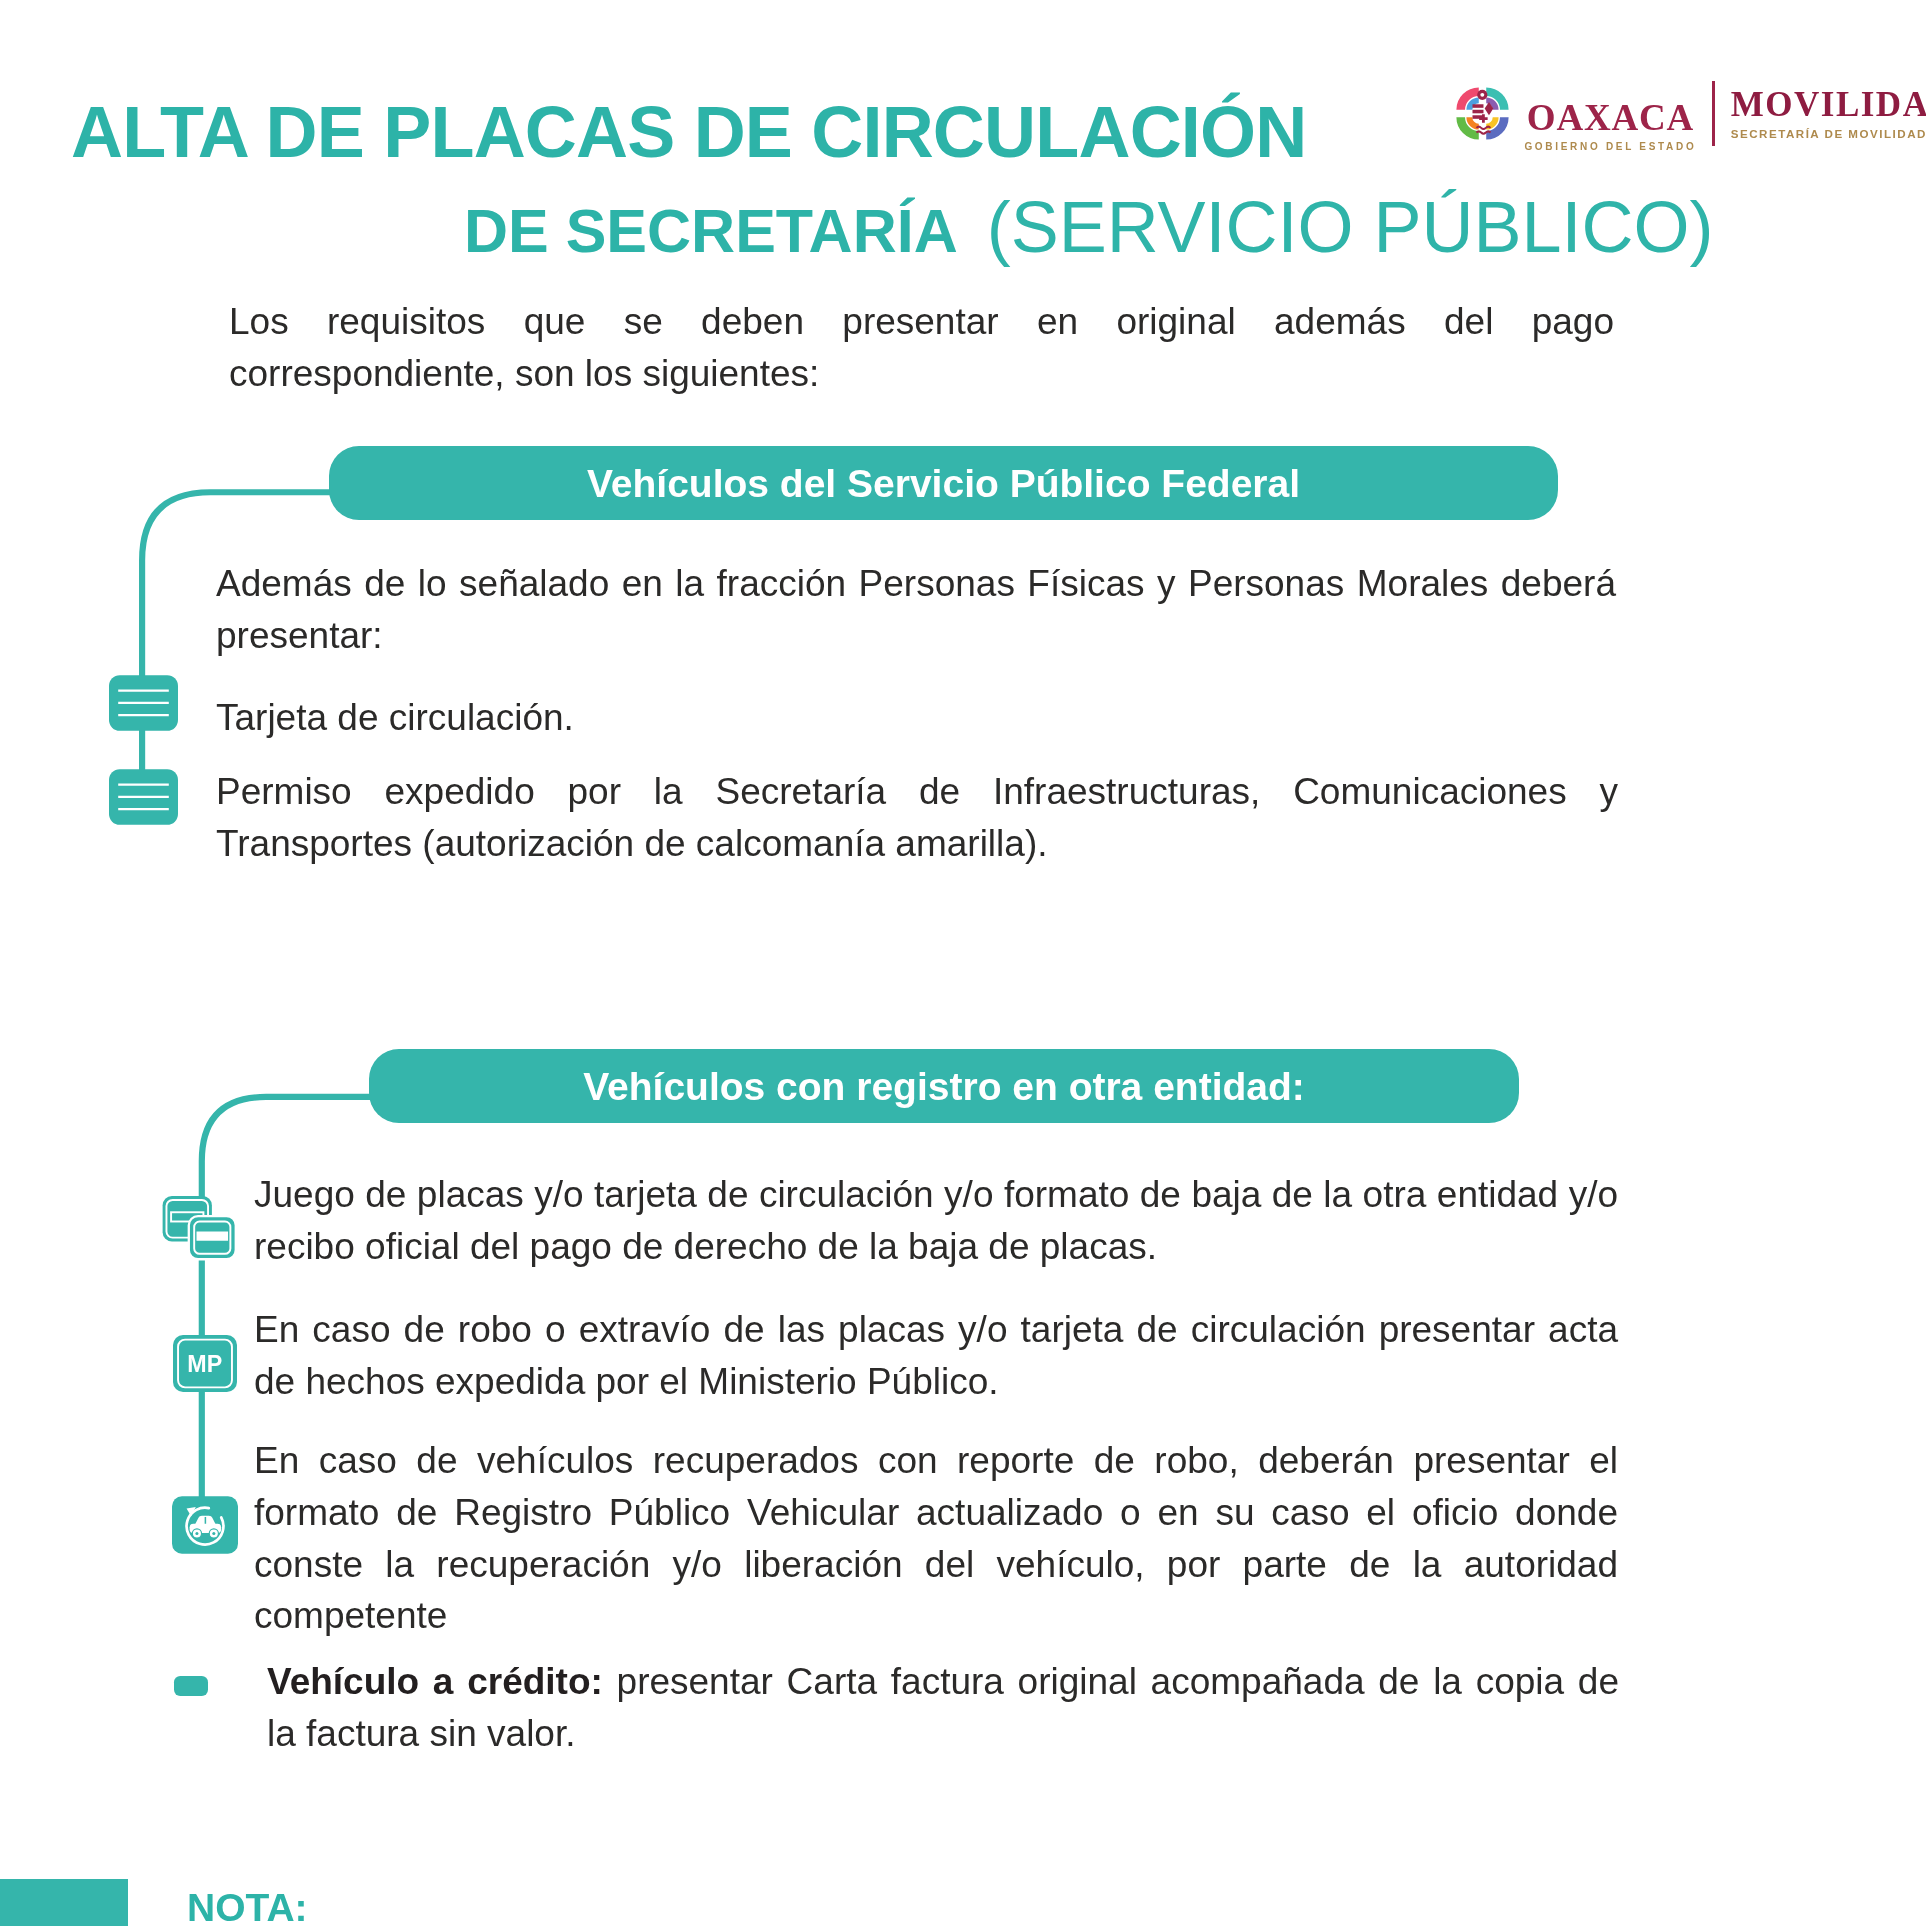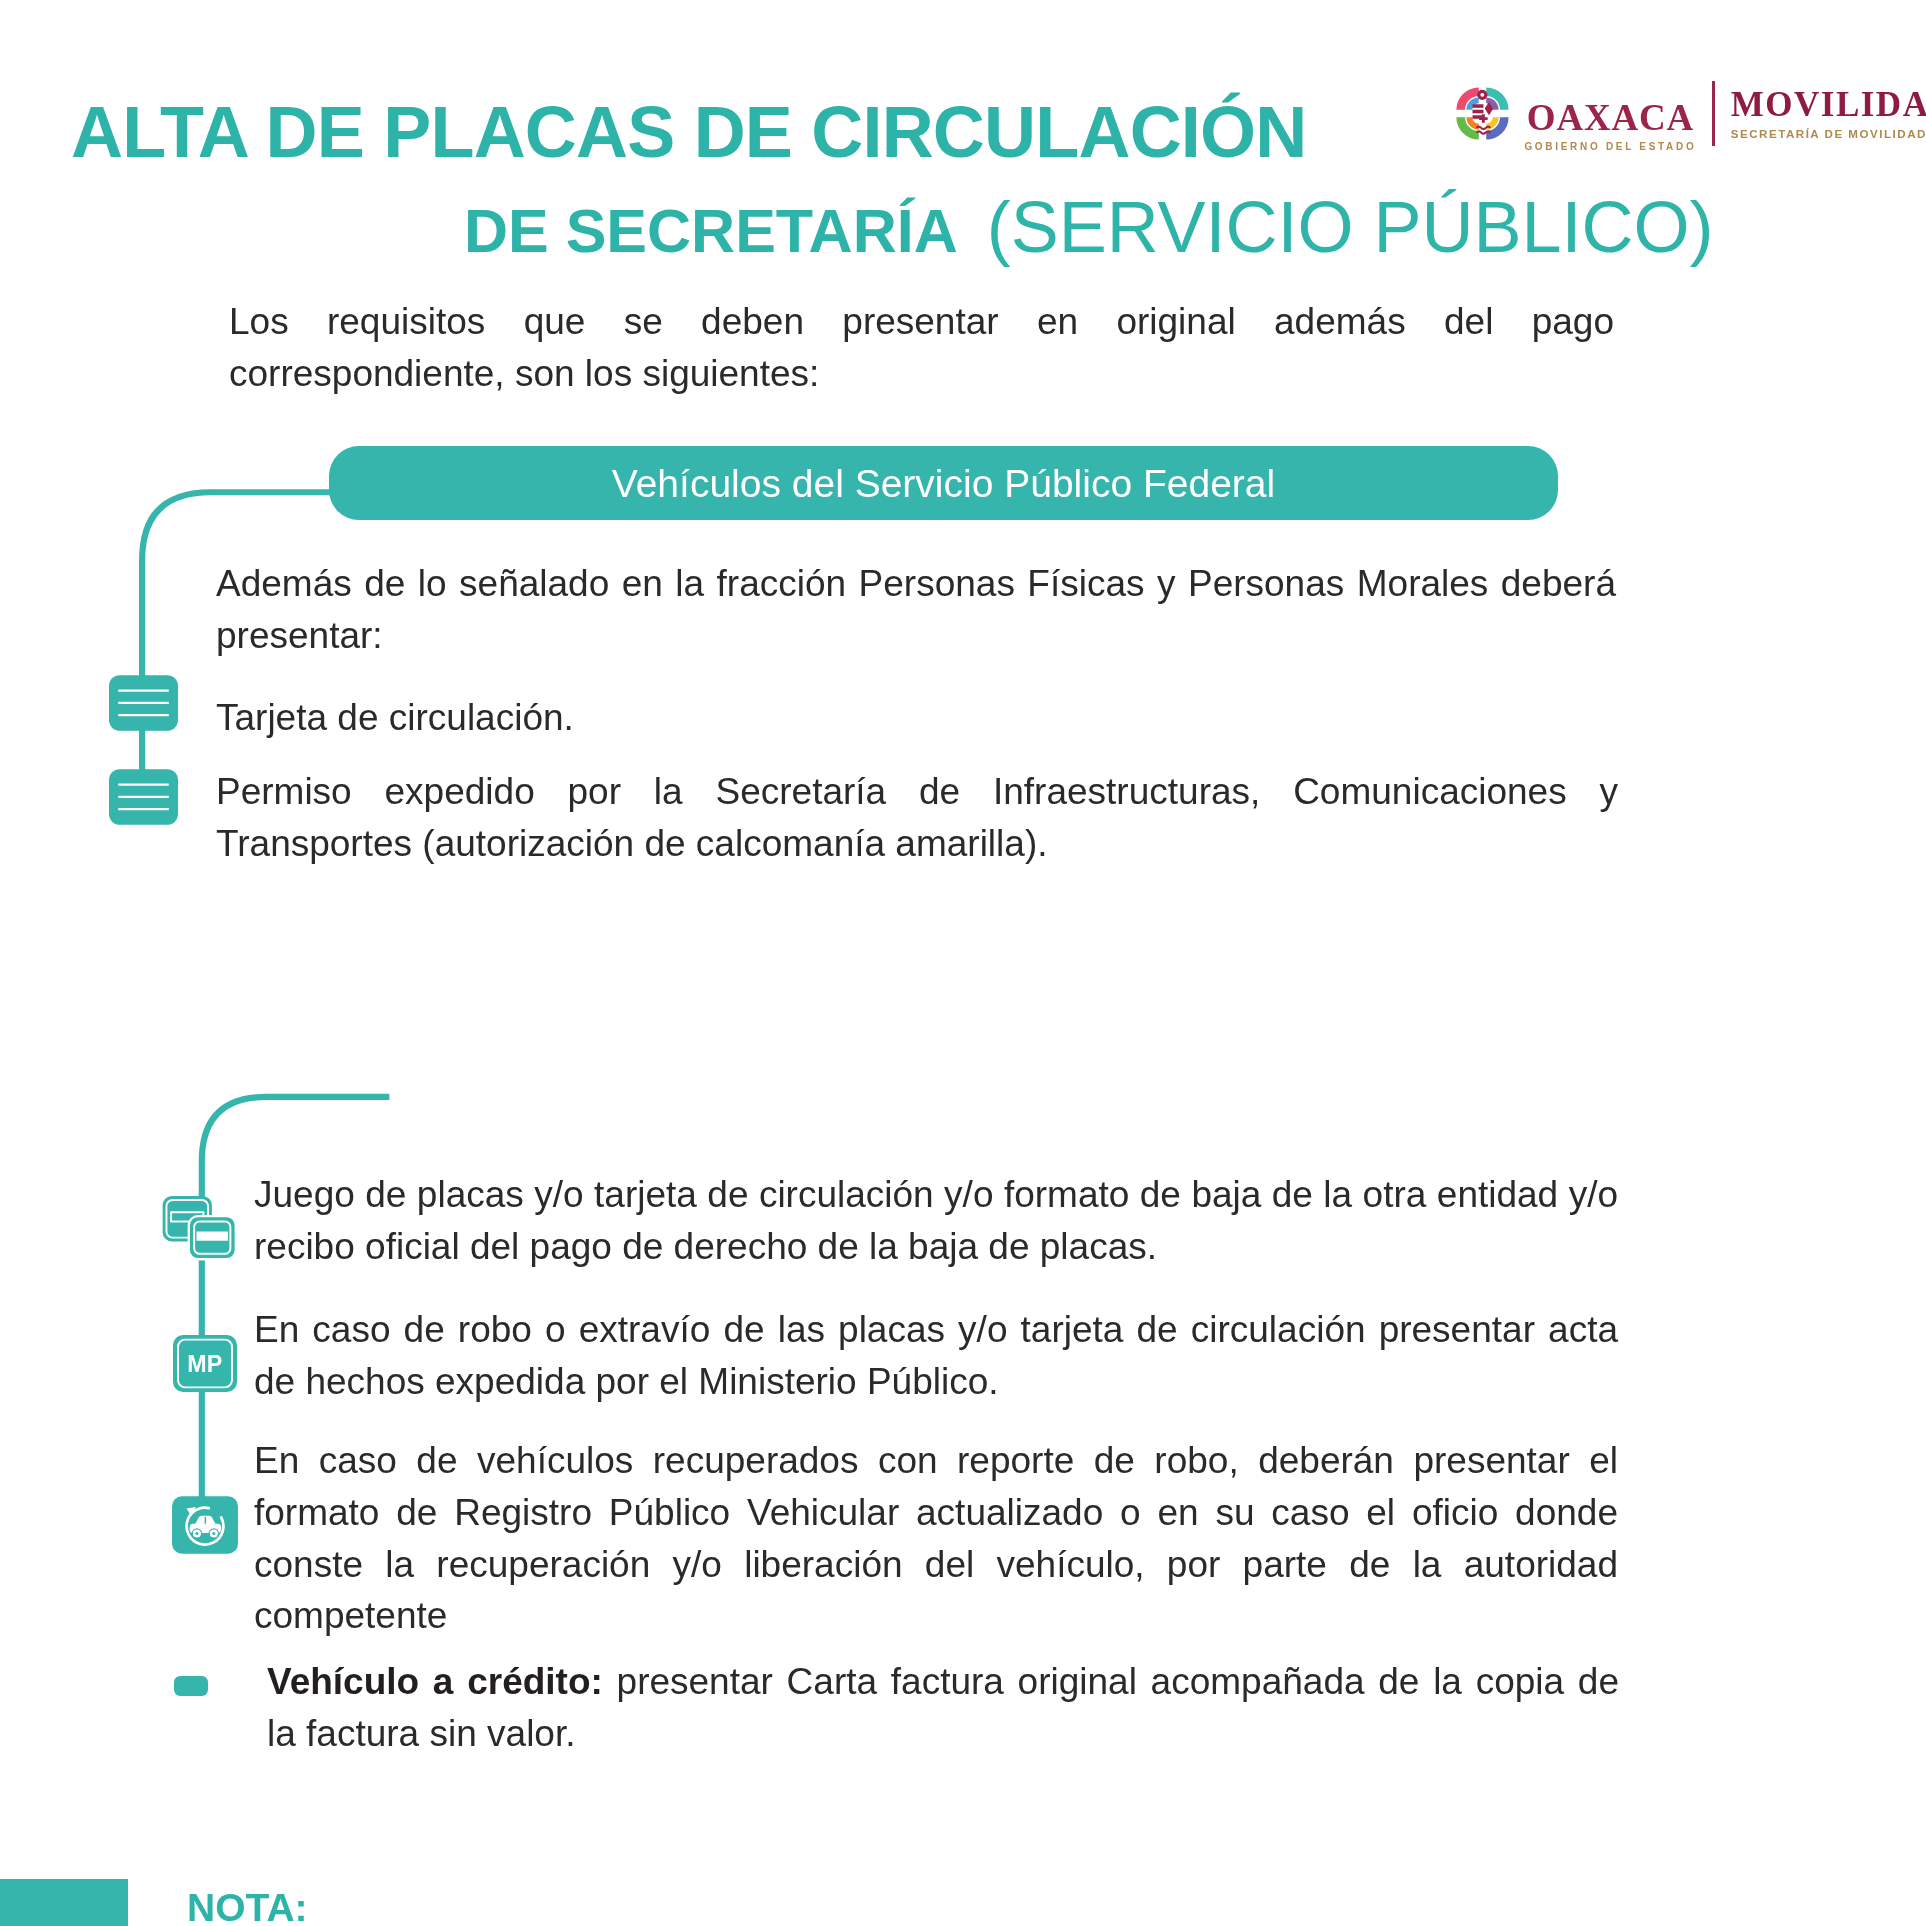--- a/index.html
+++ b/index.html
@@ -22,21 +22,21 @@
   .logo .statesub{font-size:10px;font-weight:700;color:#ae8a4d;letter-spacing:2.7px;margin-top:5.4px;}
   .logo .divider{width:3.5px;height:65px;background:#9d2449;}
   .logo .agencyblock{display:flex;flex-direction:column;align-items:flex-start;}
   .logo .agencyname{font-family:"Liberation Serif",serif;font-size:35px;font-weight:700;color:#8e1c41;letter-spacing:1.5px;line-height:1;}
   .logo .agencysub{font-size:11.6px;font-weight:600;color:#ae8a4d;letter-spacing:1.5px;margin-top:4.6px;}
 
   
   .para{font-size:37px;line-height:1.40;text-align:justify;color:#2b2a29;}
   .intro{left:229px;top:296px;width:1385px;}
 
-  .banner{background:#35b5ab;color:#ffffff;font-weight:400;font-size:39px;
+  .banner{background:#35b5ab;color:#ffffff;font-weight:700;font-size:39px;
           display:flex;align-items:center;justify-content:center;line-height:1;border-radius:30px;}
   .banner1{left:329px;top:446px;width:1229px;height:74px;}
   .banner2{left:369px;top:1049px;width:1150px;height:74px;}
 
   .lead1{left:216px;top:558px;width:1400px;}
 
   .item-t1{left:216px;top:683px;width:1400px;margin-top:9px;}
   .item-t2{left:216px;top:766px;width:1402px;}
 
   .s2text{left:254px;top:0;width:1364px;margin-top:10px;}
@@ -121,20 +121,21 @@
   <div class="abs para item-t1">Tarjeta de circulación.</div>
 
   <svg class="abs icon2" width="69" height="56" viewBox="0 0 180 145">
     <rect x="0" y="0" width="180" height="145" rx="28" fill="#35b5ab"></rect>
     <line x1="24" y1="40" x2="156" y2="40" stroke="#ffffff" stroke-width="6"></line>
     <line x1="24" y1="72" x2="156" y2="72" stroke="#ffffff" stroke-width="6"></line>
     <line x1="24" y1="104" x2="156" y2="104" stroke="#ffffff" stroke-width="6"></line>
   </svg>
   <div class="abs para item-t2">Permiso expedido por la Secretaría de Infraestructuras, Comunicaciones y Transportes (autorización de calcomanía amarilla).</div>
 
+  <div class="abs banner banner2">Vehículos con registro en otra entidad:</div>
 
   <svg class="abs plates" width="81" height="77" viewBox="0 0 210 200">
     <g>
       <rect x="4" y="8" width="128" height="118" rx="24" fill="#35b5ab"></rect>
       <rect x="14" y="18" width="108" height="98" rx="16" fill="none" stroke="#ffffff" stroke-width="5"></rect>
       <rect x="26" y="50" width="84" height="24" fill="none" stroke="#ffffff" stroke-width="5"></rect>
     </g>
     <g>
       <rect x="72" y="60" width="122" height="112" rx="24" fill="#35b5ab" stroke="#ffffff" stroke-width="6"></rect>
       <rect x="86" y="74" width="94" height="84" rx="14" fill="none" stroke="#ffffff" stroke-width="5"></rect>

